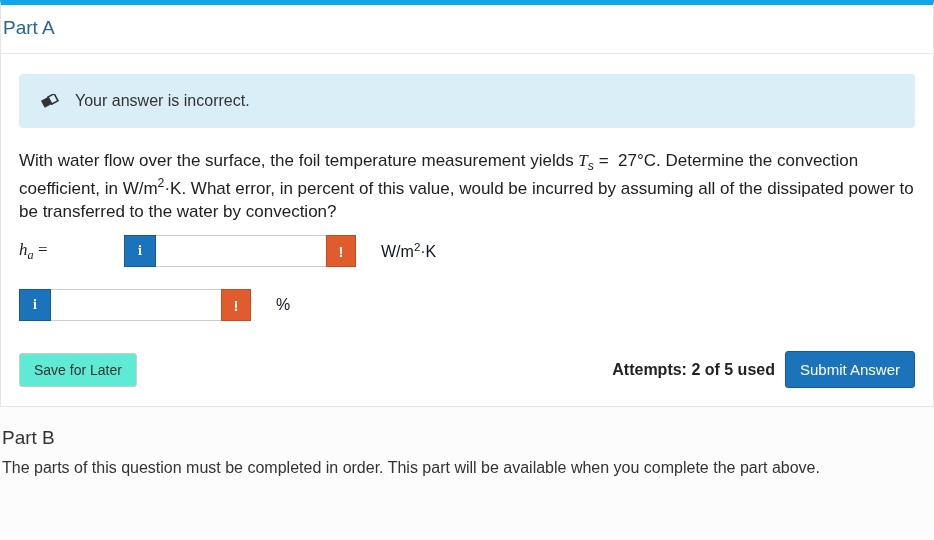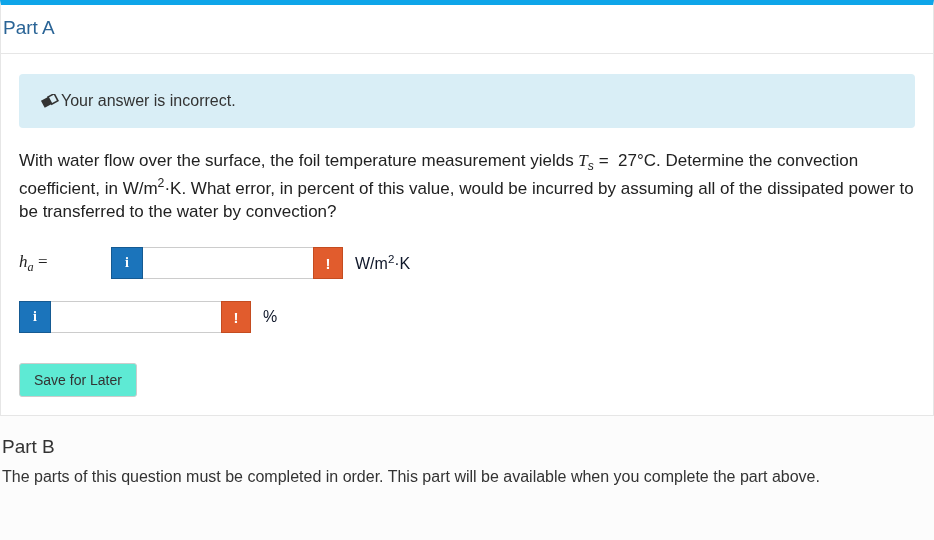--- a/index.html
+++ b/index.html
@@ -29,45 +29,45 @@
   .part-body {
     padding: 20px 18px 18px 18px;
   }
   .alert {
     background: #d9eef6;
     border-radius: 4px;
     padding: 18px 20px;
     margin-bottom: 22px;
     display: flex;
     align-items: center;
-    gap: 4px;
+    gap: 18px;
     color: #333;
   }
   .eraser-icon {
     width: 18px;
     height: 14px;
     position: relative;
     display: inline-block;
     flex: none;
   }
   .eraser-icon svg { display:block; }
   .question-text {
     font-size: 17px;
     line-height: 1.35;
     color: #222;
-    margin-bottom: 24px;
+    margin-bottom: 12px;
   }
   .question-text .math-i { font-style: italic; font-family: Georgia, "Times New Roman", serif; }
   .question-text sub { font-size: 0.72em; font-style: italic; }
   .question-text sup { font-size: 0.72em; }
   .answer-row {
     display: flex;
     align-items: center;
     margin-bottom: 22px;
-    gap: 0;
+    gap: 13px;
   }
   .answer-label {
     width: 92px;
     font-family: Georgia, "Times New Roman", serif;
     font-size: 17px;
     color: #222;
     white-space: nowrap;
   }
   .answer-label .var { font-style: italic; }
   .answer-label sub { font-size: 0.72em; font-style: italic; }
@@ -210,20 +210,24 @@
       <div class="input-group">
         <div class="info-btn">i</div>
         <input class="text-input" type="text" value="" style="">
         <div class="err-btn">!</div>
       </div>
       <div class="unit-label">%</div>
     </div>
 
     <div class="footer-row">
       <button class="save-btn">Save for Later</button>
+      <div class="right-controls">
+        <span class="attempts">Attempts: 2 of 5 used</span>
+        <button class="submit-btn">Submit Answer</button>
+      </div>
     </div>
 
   </div>
 </div>
 
 <div class="part-b">
   <div class="part-b-title">Part B</div>
   <div class="part-b-msg">The parts of this question must be completed in order. This part will be available when you complete the part above.</div>
 </div>
 

